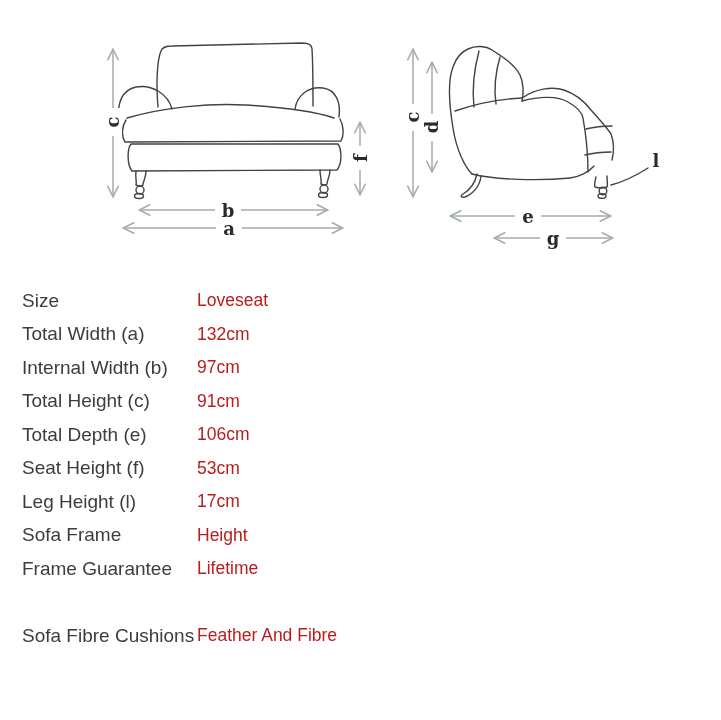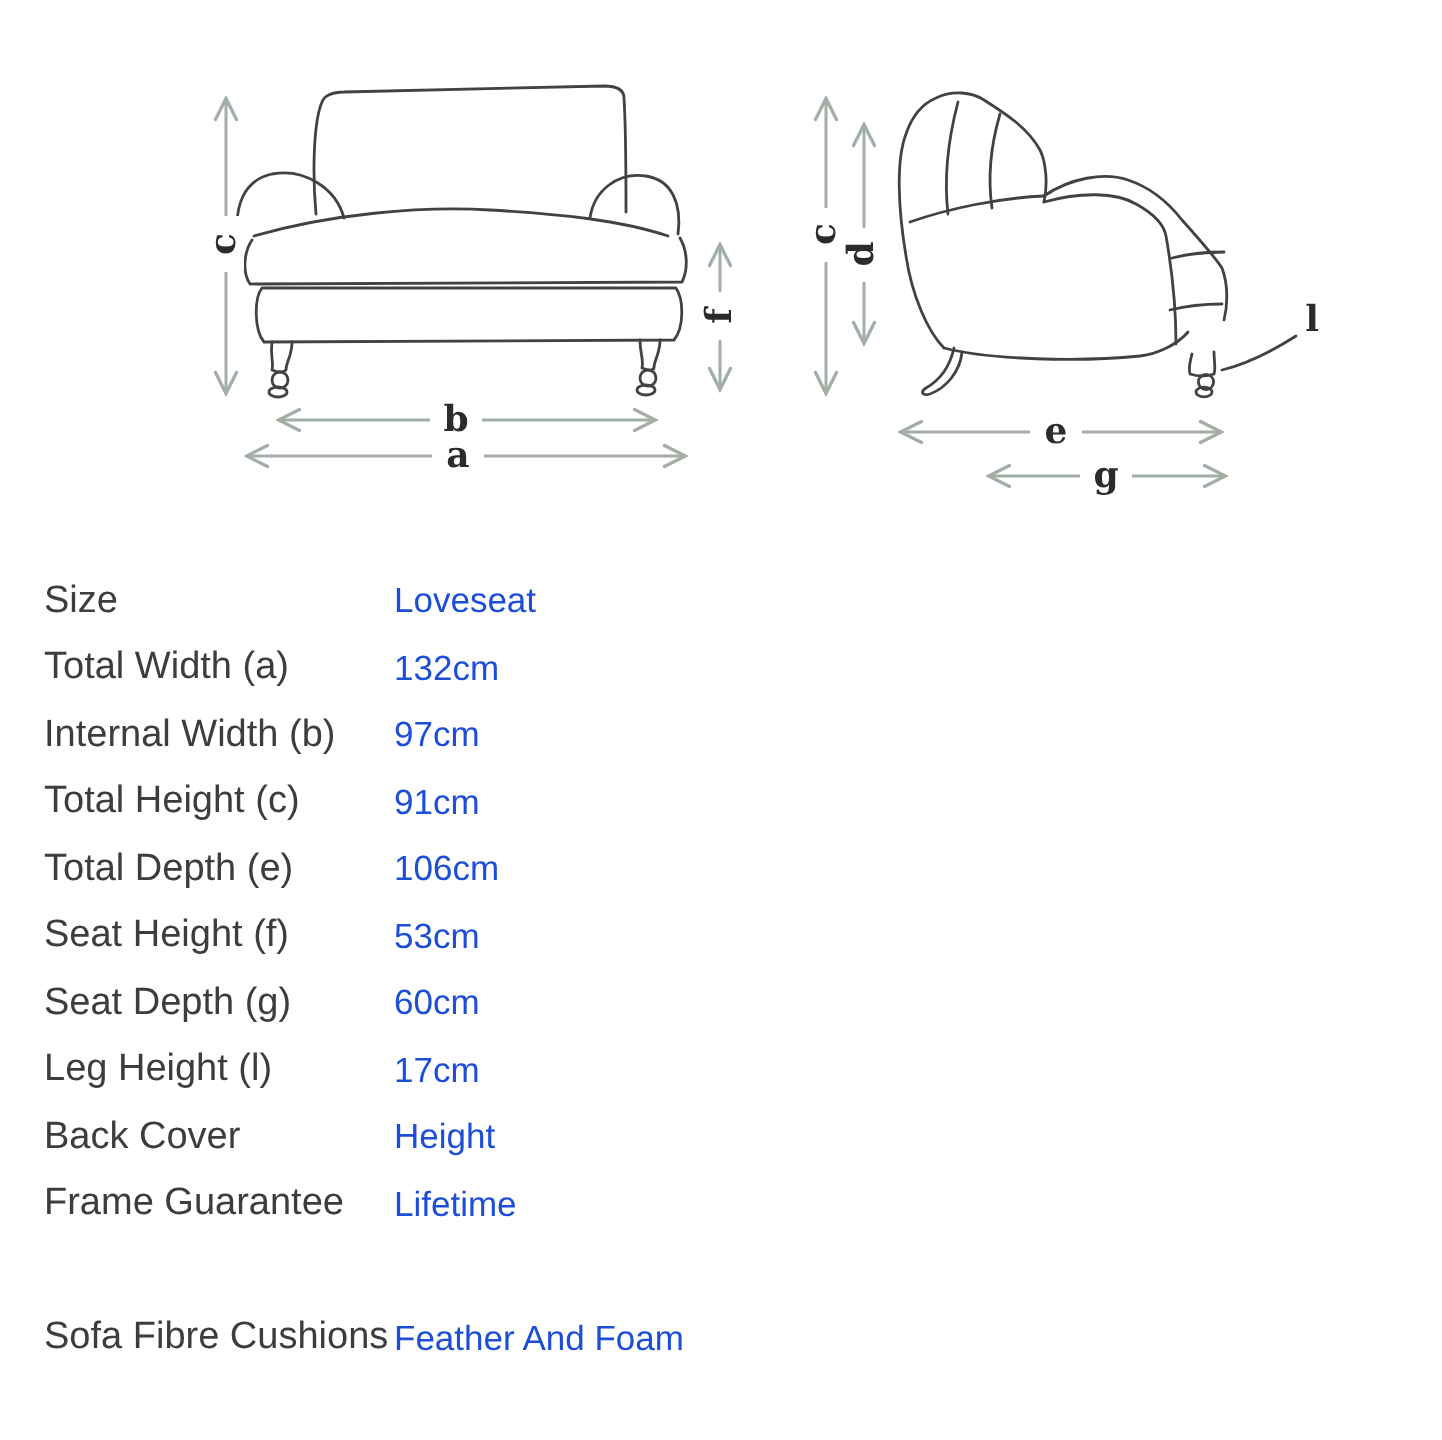--- a/index.html
+++ b/index.html
@@ -62,21 +62,21 @@
     align-items: center;
     padding-left: 22px;
   }
   .spec-label {
     font-size: 19px;
     color: #3d3d40;
     white-space: nowrap;
   }
   .spec-value {
     font-size: 17.5px;
-    color: #1d4ed8;
+    color: #b91c1c;
     white-space: nowrap;
   }
 </style>
 </head>
 <body>
 
 <div class="page">
 
   <svg class="diagram" viewBox="0 0 721 270">
     <defs>
@@ -192,36 +192,32 @@
     </div>
     <div class="spec-row">
       <span class="spec-label">Total Depth (e)</span>
       <span class="spec-value">106cm</span>
     </div>
     <div class="spec-row">
       <span class="spec-label">Seat Height (f)</span>
       <span class="spec-value">53cm</span>
     </div>
     <div class="spec-row">
-      <span class="spec-label">Seat Depth (g)</span>
-      <span class="spec-value">60cm</span>
-    </div>
-    <div class="spec-row">
       <span class="spec-label">Leg Height (l)</span>
       <span class="spec-value">17cm</span>
     </div>
     <div class="spec-row">
-      <span class="spec-label">Back Cover</span>
+      <span class="spec-label">Sofa Frame</span>
       <span class="spec-value">Height</span>
     </div>
     <div class="spec-row">
       <span class="spec-label">Frame Guarantee</span>
       <span class="spec-value">Lifetime</span>
     </div>
     <div class="spec-row">
     </div>
     <div class="spec-row">
       <span class="spec-label">Sofa Fibre Cushions</span>
-      <span class="spec-value">Feather And Foam</span>
+      <span class="spec-value">Feather And Fibre</span>
     </div>
   </div>
 
 </div>
 
 </body></html>

